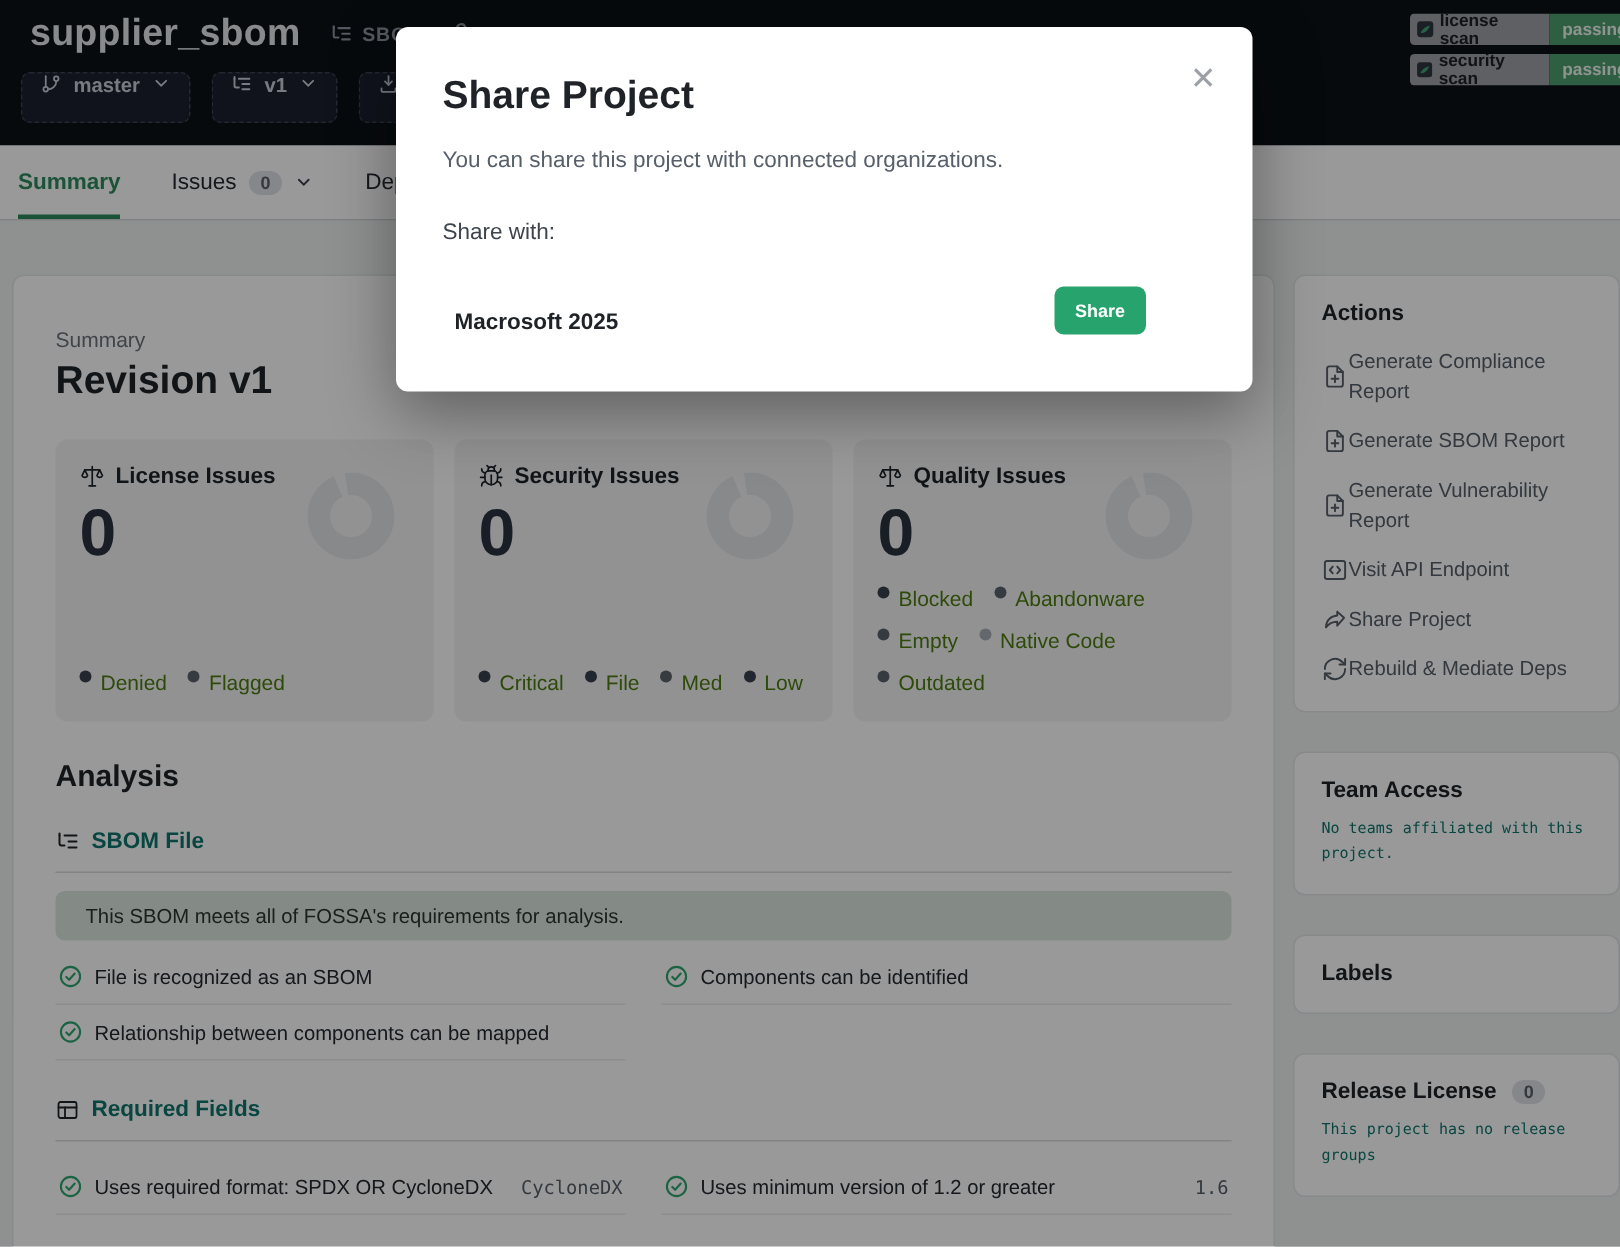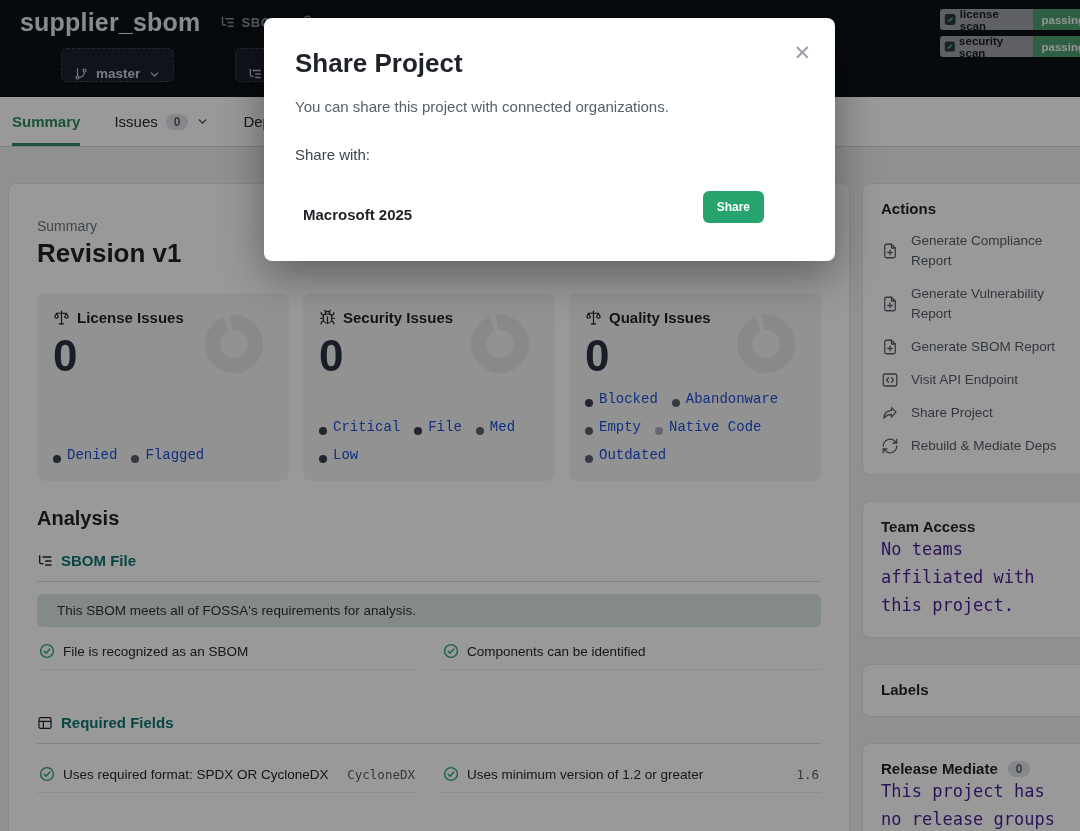--- a/index.html
+++ b/index.html
@@ -12,23 +12,23 @@
   }
 
   
   .topbar { position:relative; height:97px; background:var(--header-bg); z-index:1; }
   .tb-row1 { display:flex; align-items:center; padding:4px 20px 0 20px; height:40px; }
   .project-name { font-size:25px; font-weight:700; color:#e3e6ea; letter-spacing:.2px; }
   .sbom-chip { display:flex; align-items:center; gap:6px; margin-left:20px; color:#8b949e; font-size:13px; font-weight:700; letter-spacing:.6px; }
   .lock { margin-left:16px; color:#8b949e; display:flex; }
   .tb-row2 { display:flex; align-items:center; gap:14px; padding:8px 14px 0 14px; }
   .tb-btn {
-    display:flex; align-items:flex-end; gap:8px; height:34px; padding:0 12px;
+    display:flex; align-items:flex-start; gap:8px; height:34px; padding:0 12px;
     background:#1b2130; border:1px dashed #3d4450; border-radius:6px;
-    color:#c9ced6; font-size:13.5px; font-weight:600; cursor:pointer; white-space:nowrap;margin-left:47px;
+    color:#c9ced6; font-size:13.5px; font-weight:600; cursor:pointer; white-space:nowrap;
   }
   .tb-btn svg { flex:0 0 auto; }
   .badges { position:absolute; top:9px; right:-14px; display:flex; flex-direction:column; gap:6px; align-items:flex-start; }
   .badge { display:flex; height:21px; font-size:11.5px; font-weight:700; border-radius:3px; overflow:hidden; cursor:pointer; }
   .badge-label { display:flex; align-items:center; gap:4px; background:#9da1a6; color:#1b1e22; padding:0 8px 0 4px; width:93px; }
   .badge-value { display:flex; align-items:center; background:var(--badge-green); color:#eef7f1; padding:0 9px; }
 
   
   .tabs { display:flex; align-items:stretch; gap:34px; height:50px; background:#ffffff; border-bottom:1px solid #d0d4d9; padding:0 12px; z-index:1; position:relative; }
   .tab { display:flex; align-items:center; gap:8px; font-size:15px; color:#24292f; border-bottom:3px solid transparent; padding-top:3px; cursor:pointer; }
@@ -41,44 +41,44 @@
   .main-card { width:844px; min-height:700px; background:#fff; border:1px solid #e1e4e8; border-radius:8px; padding:34px 28px 0 28px; }
   .eyebrow { font-size:14px; color:#6a737d; }
   .rev-title { font-size:26px; font-weight:700; color:#1f2328; margin:4px 0 24px 0; }
 
   .cards-row { display:flex; gap:14px; margin-bottom:26px; }
   .issue-card { position:relative; width:252px; height:188px; background:#f3f4f6; border-radius:8px; padding:16px; display:flex; flex-direction:column; cursor:pointer; }
   .ic-head { display:flex; align-items:center; gap:7px; font-size:15px; font-weight:700; color:#1f2328; }
   .ic-count { font-size:44px; font-weight:600; color:#2b3240; line-height:1; margin-top:8px; }
   .donut { position:absolute; top:22px; right:26px; }
   .legend { margin-top:auto; display:flex; flex-wrap:wrap; column-gap:14px; row-gap:12px; padding-bottom:2px; }
-  .legend-item { display:flex; align-items:flex-end; gap:6px; font-size:14px; color:#1d4ed8;font-family:Liberation Mono, monospace; }
+  .legend-item { display:flex; align-items:flex-start; gap:6px; font-size:14px; color:#4d7c0f; }
   .dot { width:8px; height:8px; border-radius:50%; }
   .dot-dark { background:#39404d; }
   .dot-med { background:#5b636e; }
   .dot-light { background:#a4adb6; }
 
   .analysis-heading { font-size:20px; font-weight:700; color:#1f2328; margin:4px 0 22px 0; }
   .subsection-head { display:flex; align-items:center; gap:8px; font-size:15px; font-weight:700; color:#0f766e; margin-bottom:12px; }
   .rule { border:none; border-top:1px solid #d8dadd; margin:0 0 12px 0; }
   .banner-green { background:var(--banner-green-bg); color:#2a3630; font-size:13.5px; border-radius:6px; padding:9px 20px; margin-bottom:6px; }
   .checks-grid { display:grid; grid-template-columns:1fr 1fr; column-gap:24px; margin-bottom:24px; }
   .check-cell { display:flex; align-items:center; gap:8px; padding:10px 2px; border-bottom:1px solid #e9ebec; font-size:13.5px; color:#24292f; }
   .check-cell .val { margin-left:auto; font-family:"DejaVu Sans Mono", monospace; font-size:12.5px; color:#57606a; }
   .check-cell.empty { border-bottom:none; }
 
   
   .sidebar { width:260px; display:flex; flex-direction:column; gap:26px; }
   .side-card { background:#fff; border:1px solid #e1e4e8; border-radius:8px; padding:16px 18px 18px 18px; }
   .side-head { font-size:15px; font-weight:700; color:#1f2328; display:flex; align-items:center; gap:10px; }
   .actions-list { display:flex; flex-direction:column; gap:13px; margin-top:14px; }
-  .action-item { display:flex; align-items:center; gap:12px; color:#57606a; font-size:13.5px; line-height:20px; cursor:pointer; }
+  .action-item { display:flex; align-items:center; color:#57606a; font-size:13.5px; line-height:20px; cursor:pointer; }
   .action-item svg { flex:0 0 auto; }
   .action-item span { display:block; width:158px; }
-  .side-mono { margin-top:0; font-family:"DejaVu Sans Mono", monospace; font-size:17px; line-height:1.65; color:#4c1d95; max-width:224px; }
+  .side-mono { margin-top:10px; font-family:"DejaVu Sans Mono", monospace; font-size:10px; line-height:1.65; color:#0f766e; max-width:224px; }
 
   
   .overlay { position:absolute; inset:0; background:rgba(0,0,0,0.40); z-index:10; }
   .modal {
     position:absolute; left:264px; top:18px; width:571px; z-index:20;
     background:#fff; border-radius:8px; box-shadow:0 14px 44px rgba(0,0,0,.38);
     padding:30px 32px 38px 31px;
   }
   .modal-close { position:absolute; top:24px; right:24px; font-size:21px; color:#9aa0a6; line-height:1; cursor:pointer; font-weight:400; }
   .modal-title { font-size:26px; font-weight:700; color:#1f2328; margin-bottom:19px; }
@@ -330,20 +330,27 @@
             </svg>
           <span>File is recognized as an SBOM</span>
         </div>
         <div class="check-cell">
           <svg width="16" height="16" viewBox="0 0 16 16" fill="none" stroke="#2fa571" stroke-width="1.4" stroke-linecap="round" stroke-linejoin="round">
               <circle cx="8" cy="8" r="6.4"></circle>
               <path d="m5.2 8.3 1.9 1.9 3.7-4.2"></path>
             </svg>
           <span>Components can be identified</span>
         </div>
+        <div class="check-cell">
+          <svg width="16" height="16" viewBox="0 0 16 16" fill="none" stroke="#2fa571" stroke-width="1.4" stroke-linecap="round" stroke-linejoin="round">
+              <circle cx="8" cy="8" r="6.4"></circle>
+              <path d="m5.2 8.3 1.9 1.9 3.7-4.2"></path>
+            </svg>
+          <span>Relationship between components can be mapped</span>
+        </div>
         <div class="check-cell empty"></div>
       </div>
 
       <div class="subsection-head">
         <svg width="16" height="16" viewBox="0 0 24 24" fill="none" stroke="#1f2328" stroke-width="1.8" stroke-linecap="round">
             <rect x="3" y="4" width="18" height="16" rx="2"></rect>
             <path d="M3 9.5h18"></path>
             <path d="M9.5 9.5V20"></path>
           </svg>
         <span>Required Fields</span>
@@ -383,30 +390,30 @@
               </svg>
             <span>Generate Compliance Report</span>
           </div>
           <div class="action-item">
             <svg width="18" height="18" viewBox="0 0 24 24" fill="none" stroke="#57606a" stroke-width="1.7" stroke-linecap="round" stroke-linejoin="round">
                 <path d="M14 3H7a2 2 0 0 0-2 2v14a2 2 0 0 0 2 2h10a2 2 0 0 0 2-2V8z"></path>
                 <path d="M14 3v5h5"></path>
                 <path d="M12 11v6"></path>
                 <path d="M9 14h6"></path>
               </svg>
-            <span>Generate Vulnerability Report</span>
+            <span>Generate SBOM Report</span>
           </div>
           <div class="action-item">
             <svg width="18" height="18" viewBox="0 0 24 24" fill="none" stroke="#57606a" stroke-width="1.7" stroke-linecap="round" stroke-linejoin="round">
                 <path d="M14 3H7a2 2 0 0 0-2 2v14a2 2 0 0 0 2 2h10a2 2 0 0 0 2-2V8z"></path>
                 <path d="M14 3v5h5"></path>
                 <path d="M12 11v6"></path>
                 <path d="M9 14h6"></path>
               </svg>
-            <span>Generate SBOM Report</span>
+            <span>Generate Vulnerability Report</span>
           </div>
           <div class="action-item">
             <svg width="18" height="18" viewBox="0 0 24 24" fill="none" stroke="#57606a" stroke-width="1.7" stroke-linecap="round" stroke-linejoin="round">
                 <rect x="3" y="4" width="18" height="16" rx="2"></rect>
                 <path d="m10 9-2.6 3L10 15"></path>
                 <path d="m14 9 2.6 3L14 15"></path>
               </svg>
             <span>Visit API Endpoint</span>
           </div>
           <div class="action-item">
@@ -431,21 +438,21 @@
         <div class="side-head">Team Access</div>
         <p class="side-mono">No teams affiliated with this project.</p>
       </div>
 
       <div class="side-card">
         <div class="side-head">Labels</div>
       </div>
 
       <div class="side-card">
         <div class="side-head">
-          <span>Release Mediate</span>
+          <span>Release License</span>
           <span class="pill">0</span>
         </div>
         <p class="side-mono">This project has no release groups</p>
       </div>
 
     </aside>
   </div>
 </div>
 
 <div class="overlay"></div>

